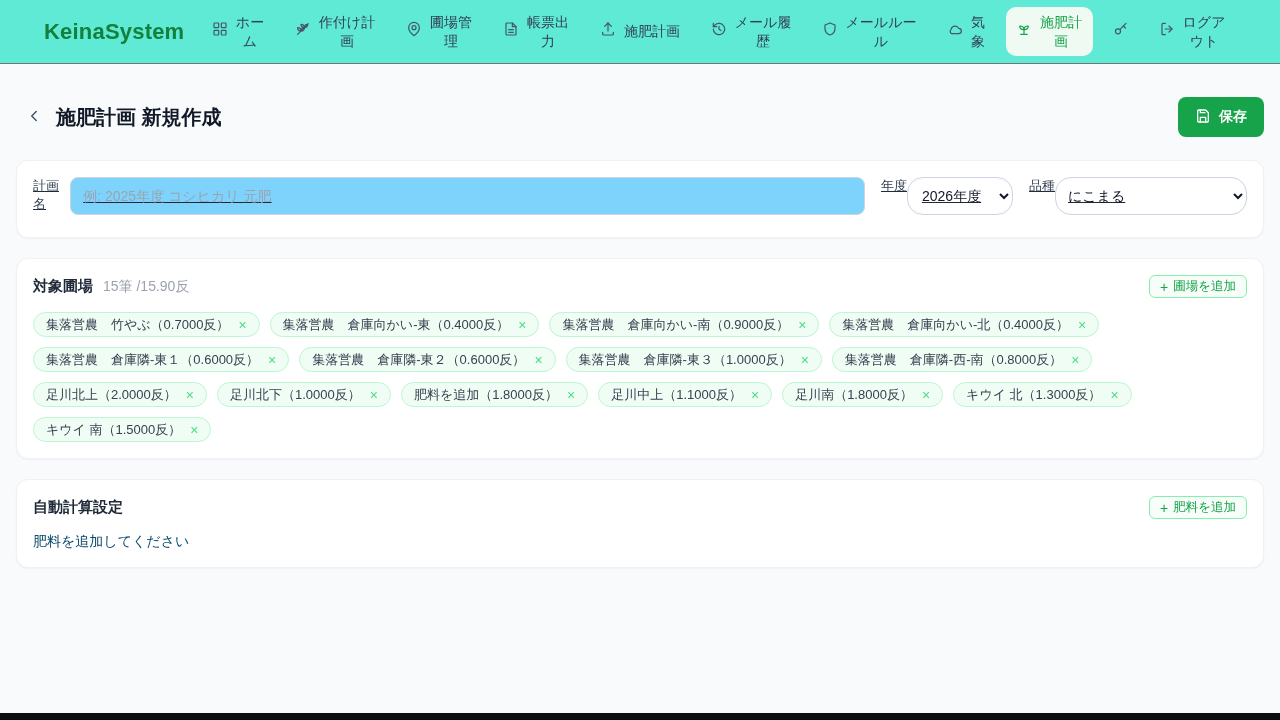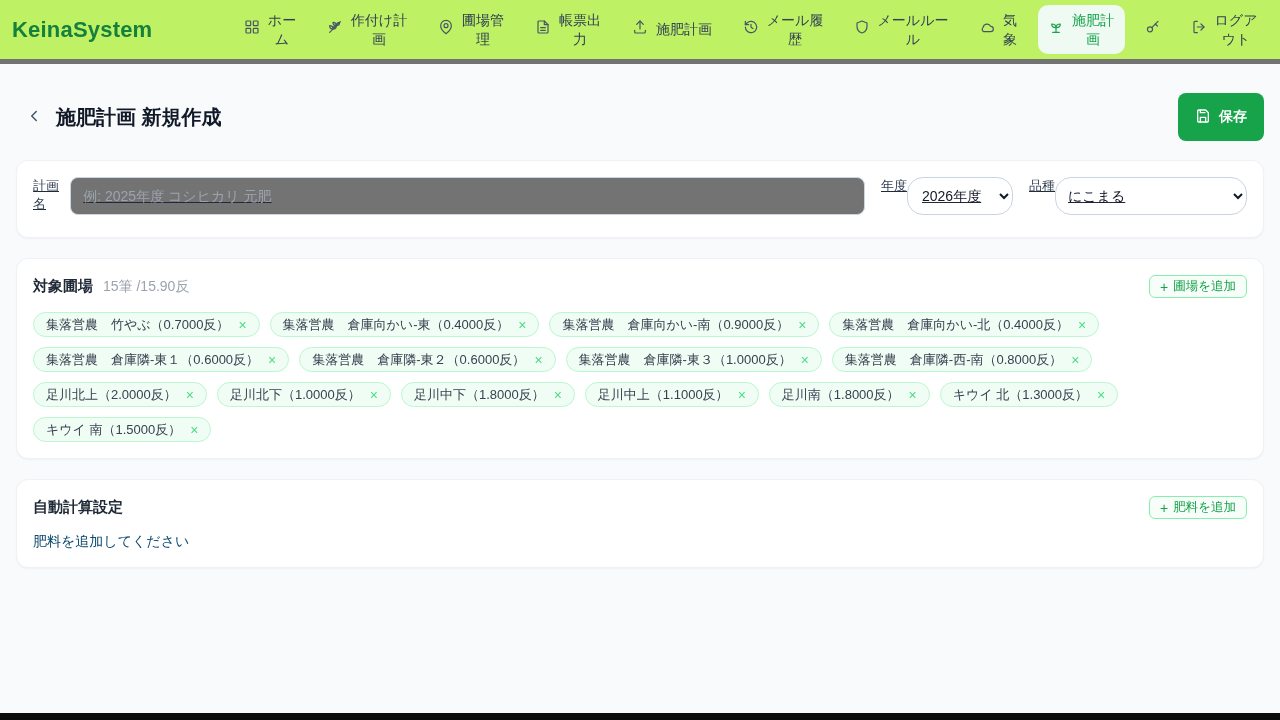--- a/index.html
+++ b/index.html
@@ -6,22 +6,22 @@
   html,body { width:1280px; height:720px; }
   body {
     font-family: "Liberation Sans", "DejaVu Sans", sans-serif;
     background:#f8fafc;
     color:#1f2937;
     position:relative;
     overflow:hidden;
   }
   
   .topnav {
-    height:64px; background:#bef264; border-bottom:5px solid #737373;
-    display:flex; align-items:center; padding:0 12px;
+    height:64px; background:#5eead4; border-bottom:1px solid #737373;
+    display:flex; align-items:center; padding:0 44px;
   }
   .brand { font-size:22px; font-weight:700; color:#15803d; letter-spacing:.2px; cursor:pointer; }
   .nav-items { margin-left:auto; display:flex; align-items:center; gap:10px; }
   .nav-item {
     display:flex; align-items:center; gap:7px;
     padding:6px 10px; border-radius:10px;
     color:#334155; font-size:14px; line-height:1.3; cursor:pointer;
   }
   .nav-item svg { width:16px; height:16px; color:#475569; flex:none; }
   .nav-item.active { background:#effaf3; color:#16a34a; }
@@ -39,41 +39,41 @@
   .n10 .nav-label{width:44px}
   
   .page-head { display:flex; align-items:center; margin:33px 16px 0 20px; height:40px; }
   .back-btn { width:28px; height:28px; display:flex; align-items:center; justify-content:center;
               color:#475569; cursor:pointer; background:none; border:none; }
   .back-btn svg { width:18px; height:18px; }
   .page-title { font-size:20px; font-weight:700; color:#111827; margin-left:8px; }
   .save-btn {
     margin-left:auto; display:inline-flex; align-items:center; gap:8px;
     background:#16a34a; color:#ffffff; font-size:14px; font-weight:600;
-    border:none; border-radius:8px; height:48px; padding:0 17px; cursor:pointer;
+    border:none; border-radius:8px; height:40px; padding:0 17px; cursor:pointer;
     font-family:inherit;
   }
   .save-btn svg { width:16px; height:16px; }
   
   .content { margin:0 16px; }
   .card {
     background:#ffffff; border:1px solid #eef1f5; border-radius:12px;
     box-shadow:0 1px 2px rgba(16,24,40,.04); padding:16px;
   }
   .card-plan { margin-top:23px; }
   .card-fields { margin-top:20px; }
   .card-calc { margin-top:20px; }
   
   .form-row { display:flex; gap:16px; }
   .field { display:flex; flex-direction:row;text-decoration:underline; }
   .field.grow { flex:1; }
   .field label { font-size:13px; color:#334155; margin-bottom:8px; font-weight:500; }
   .text-input {
     height:38px; width:100%; border:1px solid #cbd5e1; border-radius:8px;
-    padding:0 12px; font-size:14px; color:#111827; outline:none; background:#737373;
+    padding:0 12px; font-size:14px; color:#111827; outline:none; background:#7dd3fc;
     font-family:inherit;
   }
   .text-input::placeholder { color:#9ca3af; }
   select {
     height:38px; border:1px solid #cbd5e1; border-radius:16px; background:#fff;
     font-size:14px; color:#111827; padding:0 8px 0 10px; outline:none; font-family:inherit;
   }
   .year-select { width:106px; }
   .variety-select { width:192px;padding-left:8px; }
   
@@ -290,21 +290,21 @@
         </span>
       <span class="tag">
           <span>足川北上（2.0000反）</span>
           <span class="x">×</span>
         </span>
       <span class="tag">
           <span>足川北下（1.0000反）</span>
           <span class="x">×</span>
         </span>
       <span class="tag">
-          <span>足川中下（1.8000反）</span>
+          <span>肥料を追加（1.8000反）</span>
           <span class="x">×</span>
         </span>
       <span class="tag">
           <span>足川中上（1.1000反）</span>
           <span class="x">×</span>
         </span>
       <span class="tag">
           <span>足川南（1.8000反）</span>
           <span class="x">×</span>
         </span>

